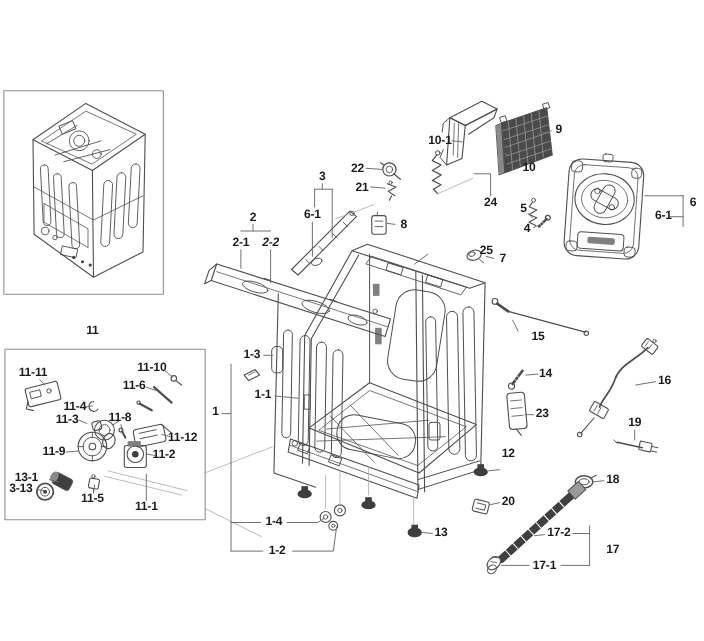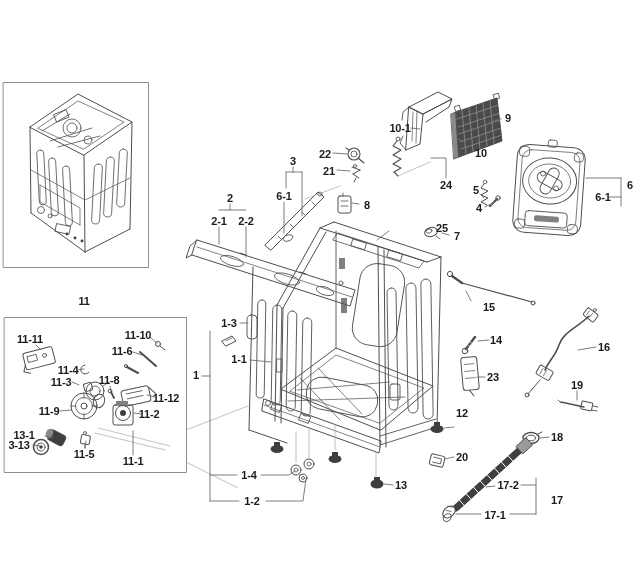--- a/index.html
+++ b/index.html
@@ -395,21 +395,21 @@
 
 <div class="labels">
       <div class="part-label" style="left: 84px; top: 301px;">11</div>
       <div class="part-label" style="left: 196px; top: 375px;">1</div>
       <div class="part-label" style="left: 239px; top: 359px;">1-1</div>
       <div class="part-label" style="left: 229px; top: 323px;">1-3</div>
       <div class="part-label" style="left: 249px; top: 475px;">1-4</div>
       <div class="part-label" style="left: 252px; top: 501px;">1-2</div>
       <div class="part-label" style="left: 230px; top: 198px;">2</div>
       <div class="part-label" style="left: 219px; top: 221px;">2-1</div>
-      <div class="part-label" style="left: 246px; top: 221px;">2-2</div>
+      <div class="part-label" style="left: 246px; top: 221px; font-style: italic;">2-2</div>
       <div class="part-label" style="left: 293px; top: 161px;">3</div>
       <div class="part-label" style="left: 284px; top: 196px;">6-1</div>
       <div class="part-label" style="left: 325px; top: 154px;">22</div>
       <div class="part-label" style="left: 329px; top: 171px;">21</div>
       <div class="part-label" style="left: 367px; top: 205px;">8</div>
       <div class="part-label" style="left: 394px; top: 228px; margin-left: 48px;">25</div>
       <div class="part-label" style="left: 457px; top: 236px;">7</div>
       <div class="part-label" style="left: 400px; top: 128px;">10-1</div>
       <div class="part-label" style="left: 449px; top: 153px; margin-left: 32px;">10</div>
       <div class="part-label" style="left: 508px; top: 118px;">9</div>

